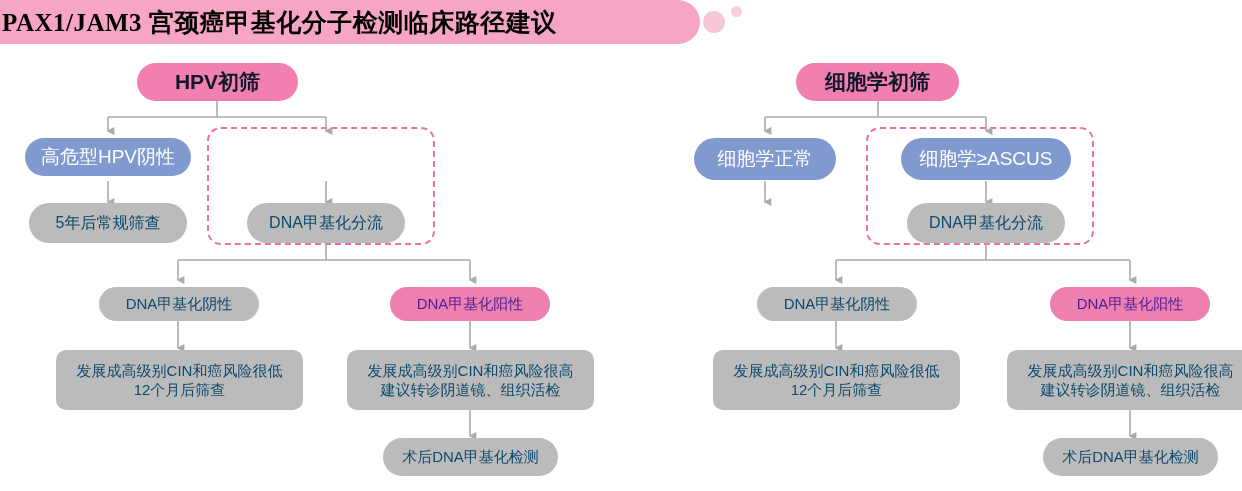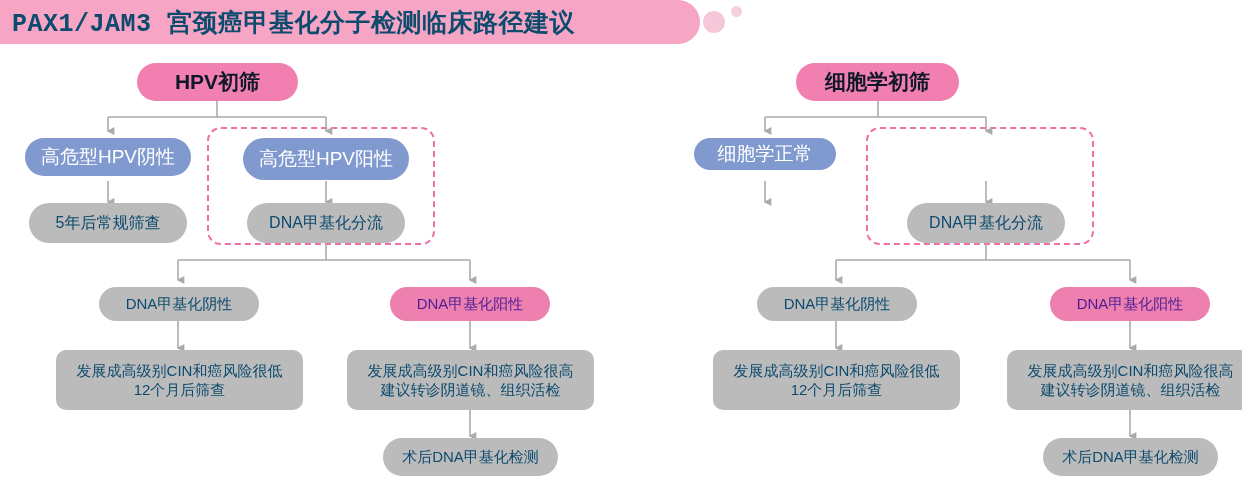--- a/index.html
+++ b/index.html
@@ -14,27 +14,27 @@
   
   .banner {
     position: absolute; left: 0; top: 0;
     width: 700px; height: 44px;
     background: #F6A6C4;
     border-top-right-radius: 22px;
     border-bottom-right-radius: 22px;
     display: flex; align-items: center;
   }
   .banner-title {
-    color: #0c4a6e;
+    color: #000000;
     font-size: 25px;
     font-weight: bold;
     letter-spacing: 0.5px;
-    padding-left: 12px;
+    padding-left: 2px;
     white-space: nowrap;
-    font-family: Liberation Mono, monospace;
+    font-family: Liberation Serif, serif;
   }
   .dot-big {
     position: absolute; left: 703px; top: 11px;
     width: 22px; height: 22px; border-radius: 50%;
     background: #F6C6D9;
   }
   .dot-small {
     position: absolute; left: 731px; top: 6px;
     width: 11px; height: 11px; border-radius: 50%;
     background: #F8CFE0;
@@ -119,41 +119,41 @@
 
   <div class="dashed-zone" style="left:207px; top:127px; width:228px; height:118px;"></div>
   <div class="dashed-zone" style="left:866px; top:127px; width:228px; height:118px;"></div>
 
   <div class="node pink-head" style="left:137px; top:63px; width:161px; height:38px; border-radius:19px; font-size:21px;">HPV初筛</div>
 
   <div class="node blue" style="left:25px; top:138px; width:166px; height:38px; border-radius:21px; font-size:19px;">高危型HPV阴性</div>
 
   <div class="node gray" style="left:29px; top:203px; width:158px; height:40px; border-radius:20px; font-size:16px;">5年后常规筛查</div>
 
-  <div class="node blue" style="left:243px; top:138px; width:166px; height:42px; border-radius:21px; font-size:19px;">高危型HPV阳性</div>
 
   <div class="node gray" style="left:247px; top:203px; width:158px; height:40px; border-radius:20px; font-size:16px;">DNA甲基化分流</div>
 
   <div class="node gray" style="left:99px; top:287px; width:160px; height:34px; border-radius:17px; font-size:15px;">DNA甲基化阴性</div>
 
   <div class="node gray" style="left:56px; top:350px; width:247px; height:60px; border-radius:10px; font-size:15px;">发展成高级别CIN和癌风险很低
 12个月后筛查</div>
 
   <div class="node pink" style="left:390px; top:287px; width:160px; height:34px; border-radius:17px; font-size:15px;">DNA甲基化阳性</div>
 
   <div class="node gray" style="left:347px; top:350px; width:247px; height:60px; border-radius:10px; font-size:15px;">发展成高级别CIN和癌风险很高
 建议转诊阴道镜、组织活检</div>
 
   <div class="node gray" style="left:383px; top:438px; width:175px; height:38px; border-radius:19px; font-size:15px;">术后DNA甲基化检测</div>
 
   <div class="node pink-head" style="left:796px; top:63px; width:163px; height:38px; border-radius:19px; font-size:21px;">细胞学初筛</div>
 
-  <div class="node blue" style="left:694px; top:138px; width:142px; height:32px; border-radius:21px; font-size:19px;">细胞学正常</div>
+  <div class="node blue" style="left:694px; top:138px; width:142px; height:42px; border-radius:21px; font-size:19px;">细胞学正常</div>
 
 
+  <div class="node blue" style="left:901px; top:138px; width:170px; height:42px; border-radius:21px; font-size:19px;">细胞学≥ASCUS</div>
 
   <div class="node gray" style="left:907px; top:203px; width:158px; height:40px; border-radius:20px; font-size:16px;">DNA甲基化分流</div>
 
   <div class="node gray" style="left:757px; top:287px; width:160px; height:34px; border-radius:17px; font-size:15px;">DNA甲基化阴性</div>
 
   <div class="node gray" style="left:713px; top:350px; width:247px; height:60px; border-radius:10px; font-size:15px;">发展成高级别CIN和癌风险很低
 12个月后筛查</div>
 
   <div class="node pink" style="left:1050px; top:287px; width:160px; height:34px; border-radius:17px; font-size:15px;">DNA甲基化阳性</div>
 

